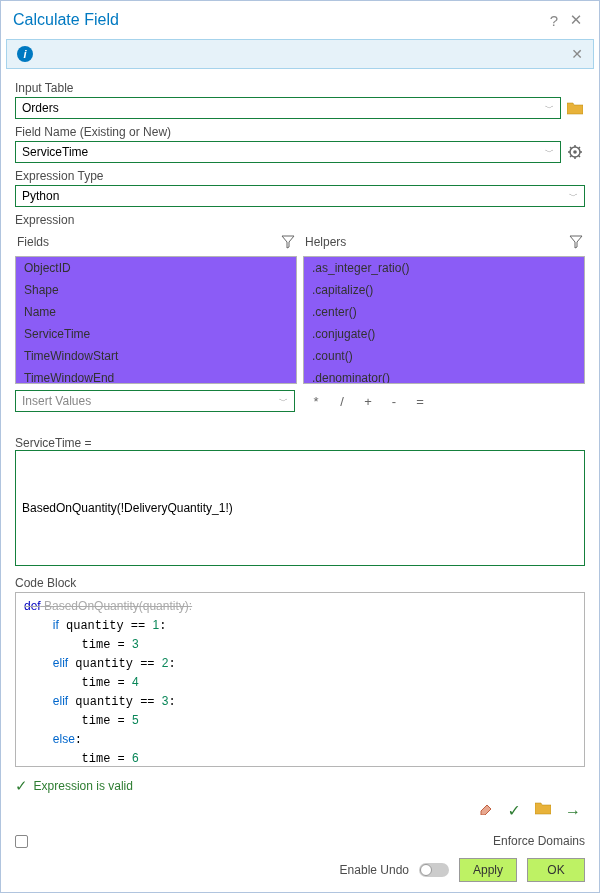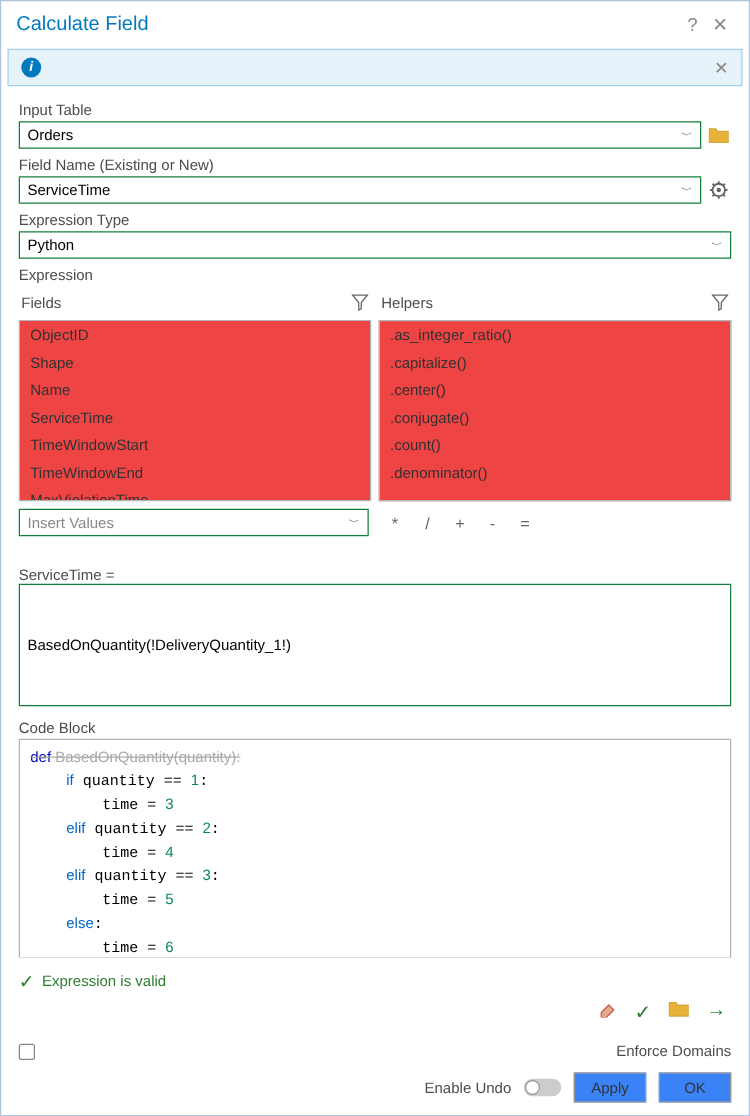--- a/index.html
+++ b/index.html
@@ -14,40 +14,40 @@
 .label { font-size: 12px; color: #4c4c4c; margin: 6px 0 2px 0; }
 .row { display: flex; align-items: center; gap: 4px; }
 .select, .textin { flex: 1; height: 22px; border: 1px solid #15803d; background: #fff; font-size: 12px; padding: 0 6px; display: flex; align-items: center; }
 .select { justify-content: space-between; }
 .caret { font-size: 9px; color: #666; }
 .iconbtn { width: 20px; height: 20px; display: flex; align-items: center; justify-content: center; cursor: pointer; }
 .two-col { display: flex; gap: 6px; margin-top: 2px; }
 .col { flex: 1; display: flex; flex-direction: column; }
 .colhead { display: flex; align-items: flex-start; font-size: 12px; color: #4c4c4c; padding: 4px 2px; }
 .colhead .filter { margin-left: auto; cursor: pointer; }
-.listbox { border: 1px solid #b5b5b5; height: 145px; overflow-y: scroll; background: #ef4444; }
+.listbox { border: 1px solid #b5b5b5; height: 128px; overflow-y: scroll; background: #8b5cf6; }
 .listitem { font-size: 12px; padding: 4px 8px; color: #323232; cursor: pointer; }
 .oprow { display: flex; gap: 6px; margin-top: 6px; align-items: center; }
 .opbtn { width: 22px; text-align: center; font-size: 13px; color: #666; cursor: pointer; }
 .eqlabel { font-size: 12px; color: #4c4c4c; margin-top: 24px; }
 .mono { font-family: Consolas, 'Courier New', monospace; font-size: 12px; }
 .codebox { border: 1px solid #b5b5b5; background: #fff; height: 175px; overflow-y: scroll; padding: 4px 8px; line-height: 1.5; white-space: pre; }
 .kw-def { color: #0000c0; }
 .kw-if { color: #0066cc; }
 .num { color: #098658; }
 .validrow { display: flex; align-items: center; margin-top: 10px; color: #2e7d32; font-size: 12px; gap: 6px; }
 .check { color: #2e7d32; font-size: 15px; }
 .actionrow { display: flex; justify-content: flex-end; gap: 14px; margin-top: 6px; padding-right: 4px; }
 .aicon { font-size: 16px; cursor: pointer; }
 .enforce { display: flex; align-items: center; gap: 6px; font-size: 12px; color: #4c4c4c; margin-top: 14px; justify-content: space-between; }
 .chk { width: 13px; height: 13px; border: 1px solid #888; border-radius: 2px; }
 .footer { margin-top: auto; border-top: 0; padding: 10px 14px; display: flex; align-items: center; justify-content: flex-end; gap: 10px; font-size: 12px; color: #4c4c4c; }
 .toggle { width: 30px; height: 14px; border-radius: 8px; background: #ccc; position: relative; cursor: pointer; }
 .toggle .knob { position: absolute; left: 1px; top: 1px; width: 12px; height: 12px; background: #fff; border-radius: 50%; border: 1px solid #999; }
-.btn { min-width: 58px; height: 24px; border: 1px solid #999; background: #3b82f6; display: flex; align-items: center; justify-content: center; cursor: pointer; font-size: 12px; color: #333; }
+.btn { min-width: 58px; height: 24px; border: 1px solid #999; background: #bef264; display: flex; align-items: center; justify-content: center; cursor: pointer; font-size: 12px; color: #333; }
 ::-webkit-scrollbar { width: 14px; }
 ::-webkit-scrollbar-track { background: #f0f0f0; }
 ::-webkit-scrollbar-thumb { background: #c0c0c0; border-radius: 7px; border: 3px solid #f0f0f0; }
 .struck { text-decoration: line-through; color: #aaa; }
 </style>
 </head>
 <body>
 
 <div class="titlebar">
   <span class="title">Calculate Field</span>

